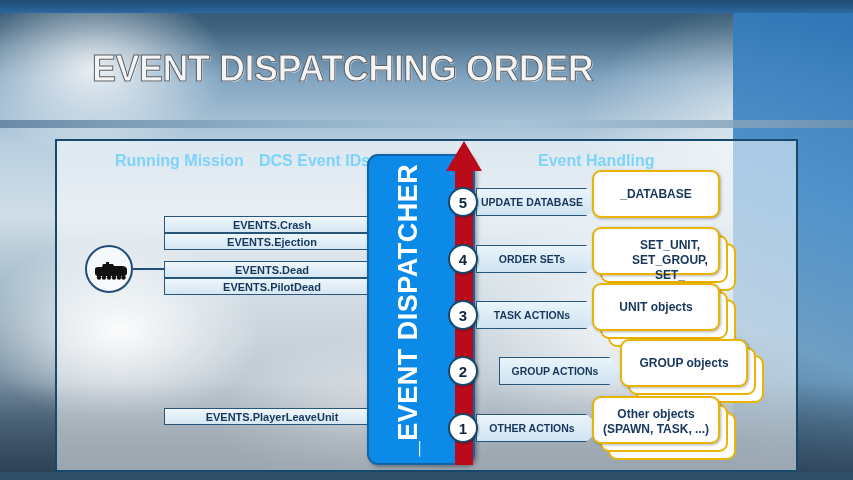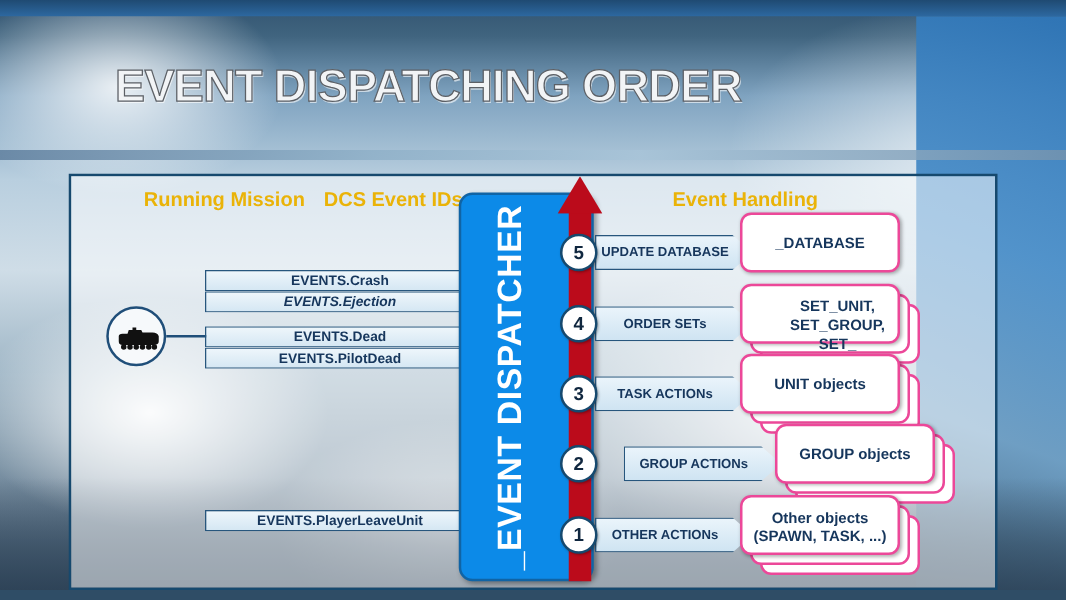--- a/index.html
+++ b/index.html
@@ -61,21 +61,21 @@
     box-sizing:border-box;
   }
   .panel-wash{
     position:absolute;left:0;top:0;width:100%;height:100%;
     background:rgba(255,255,255,0.52);
   }
 
   
   .col-head{
     position:absolute;
-    color:#eab308;font-weight:bold;font-size:16px;white-space:nowrap;
+    color:#7dd3fc;font-weight:bold;font-size:16px;white-space:nowrap;
   }
   #h-running{ left:58px; top:11px; }
   #h-dcs{ left:202px; top:11px; }
   #h-handling{ left:481px; top:11px; }
 
   
   .veh-circle{
     position:absolute;left:28px;top:104px;width:48px;height:48px;
     border-radius:50%;
     background:rgba(247,250,252,0.93);
@@ -98,21 +98,21 @@
     display:flex;align-items:center;justify-content:center;
     background:linear-gradient(#eef6fb,#d5e7f3);
     border:1px solid #27567d;
     box-sizing:border-box;
     color:#16365c;font-size:11px;font-weight:bold;
     clip-path:polygon(0 0, calc(100% - 11px) 0, 100% 50%, calc(100% - 11px) 100%, 0 100%);
     box-shadow:1px 1px 2px rgba(0,0,0,.35);
     padding-right:10px;
   }
   #evt0{ left:107px; top:75px; width:226px; }
-  #evt1{ left:107px; top:92px; width:226px;font-style:italic; }
+  #evt1{ left:107px; top:92px; width:226px; }
   #evt2{ left:107px; top:120px; width:226px; }
   #evt3{ left:107px; top:137px; width:226px; }
   #evt4{ left:107px; top:267px; width:226px; }
 
   
   .dispatcher{
     position:absolute;left:310px;top:13px;width:108px;height:311px;
     background:#0c8ae8;
     border:2px solid #1064a5;
     border-radius:11px;
@@ -164,21 +164,21 @@
     clip-path:polygon(0 0, calc(100% - 16px) 0, 100% 50%, calc(100% - 16px) 100%, 0 100%);
     padding-right:14px;
     box-shadow:1px 1px 2px rgba(0,0,0,.3);
   }
 
   
   .result-wrap{ position:absolute; }
   .rbox{
     position:absolute;
     background:#ffffff;
-    border:2px solid #ec4899;
+    border:2px solid #eab308;
     border-radius:9px;
     box-sizing:border-box;
   }
   .rbox.front{
     display:flex;align-items:center;justify-content:center;text-align:center;
     color:#16365c;font-size:12px;font-weight:bold;line-height:15px;
     z-index:3;
     box-shadow:1px 1px 3px rgba(0,0,0,.3);
   }
   .rbox.b2{ z-index:2; }

